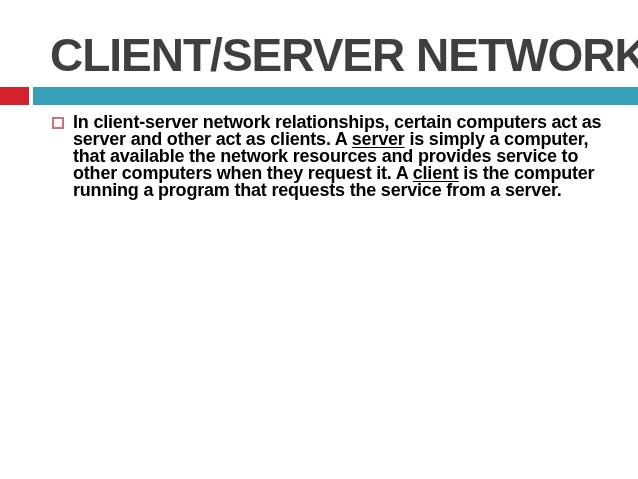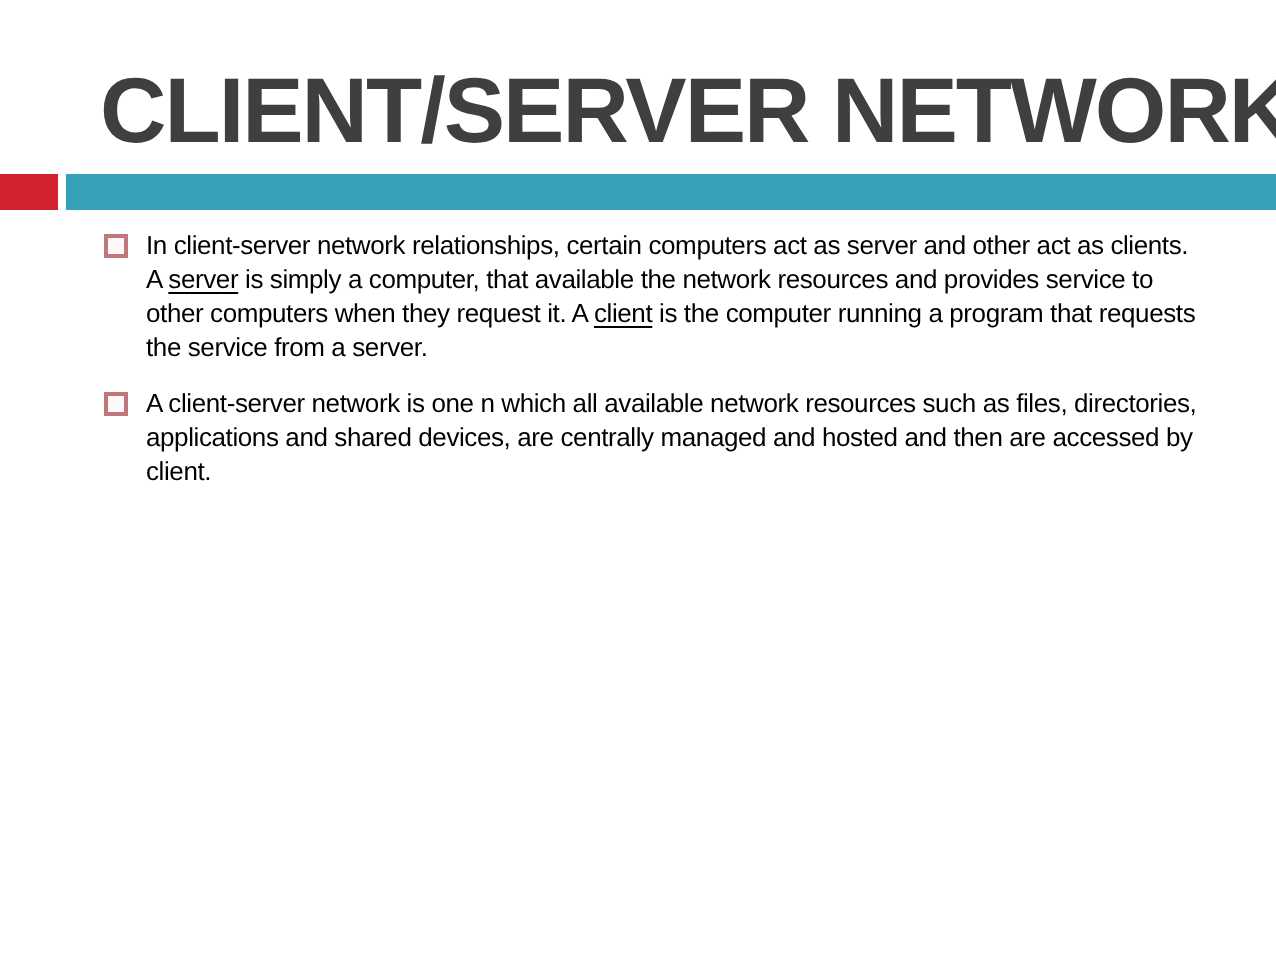--- a/index.html
+++ b/index.html
@@ -68,23 +68,23 @@
     flex: 0 0 auto;
     width: 8px;
     height: 8px;
     border: 2px solid var(--bullet-color, #C0777C);
     background: #fdf7f7;
     margin-top: 3px;
     margin-right: 9px;
   }
   .bullet-text {
     flex: 1 1 auto;
-    font-size: 13px;
+    font-size: 18px;
     line-height: 17px;
-    font-weight: normal;
+    font-weight: bold;
     color: var(--body-color, #000000);
     font-family: "Liberation Sans", sans-serif;
     letter-spacing: -0.2px;
   }
   .bullet-text .u {
     text-decoration: underline;
     text-underline-offset: 2px;
   }
 </style>
 </head>
@@ -96,18 +96,14 @@
   <div class="accent-bar-row">
     <div class="accent-red-square"></div>
     <div class="accent-teal-bar"></div>
   </div>
 
   <div class="bullet-list">
       <div class="bullet-item">
         <span class="bullet-marker"></span>
         <span class="bullet-text"><span>In client-server network relationships, certain computers act as server and other act as clients. A </span><span class="u">server</span><span> is simply a computer, that available the network resources and provides service to other computers when they request it. A </span><span class="u">client</span><span> is the computer running a program that requests the service from a server.</span></span>
       </div>
-      <div class="bullet-item">
-        <span class="bullet-marker"></span>
-        <span class="bullet-text"><span>A client-server network is one n which all available network resources such as files, directories, applications and shared devices, are centrally managed and hosted and then are accessed by client.</span></span>
-      </div>
     </div>
 </div>
 
 </body></html>

